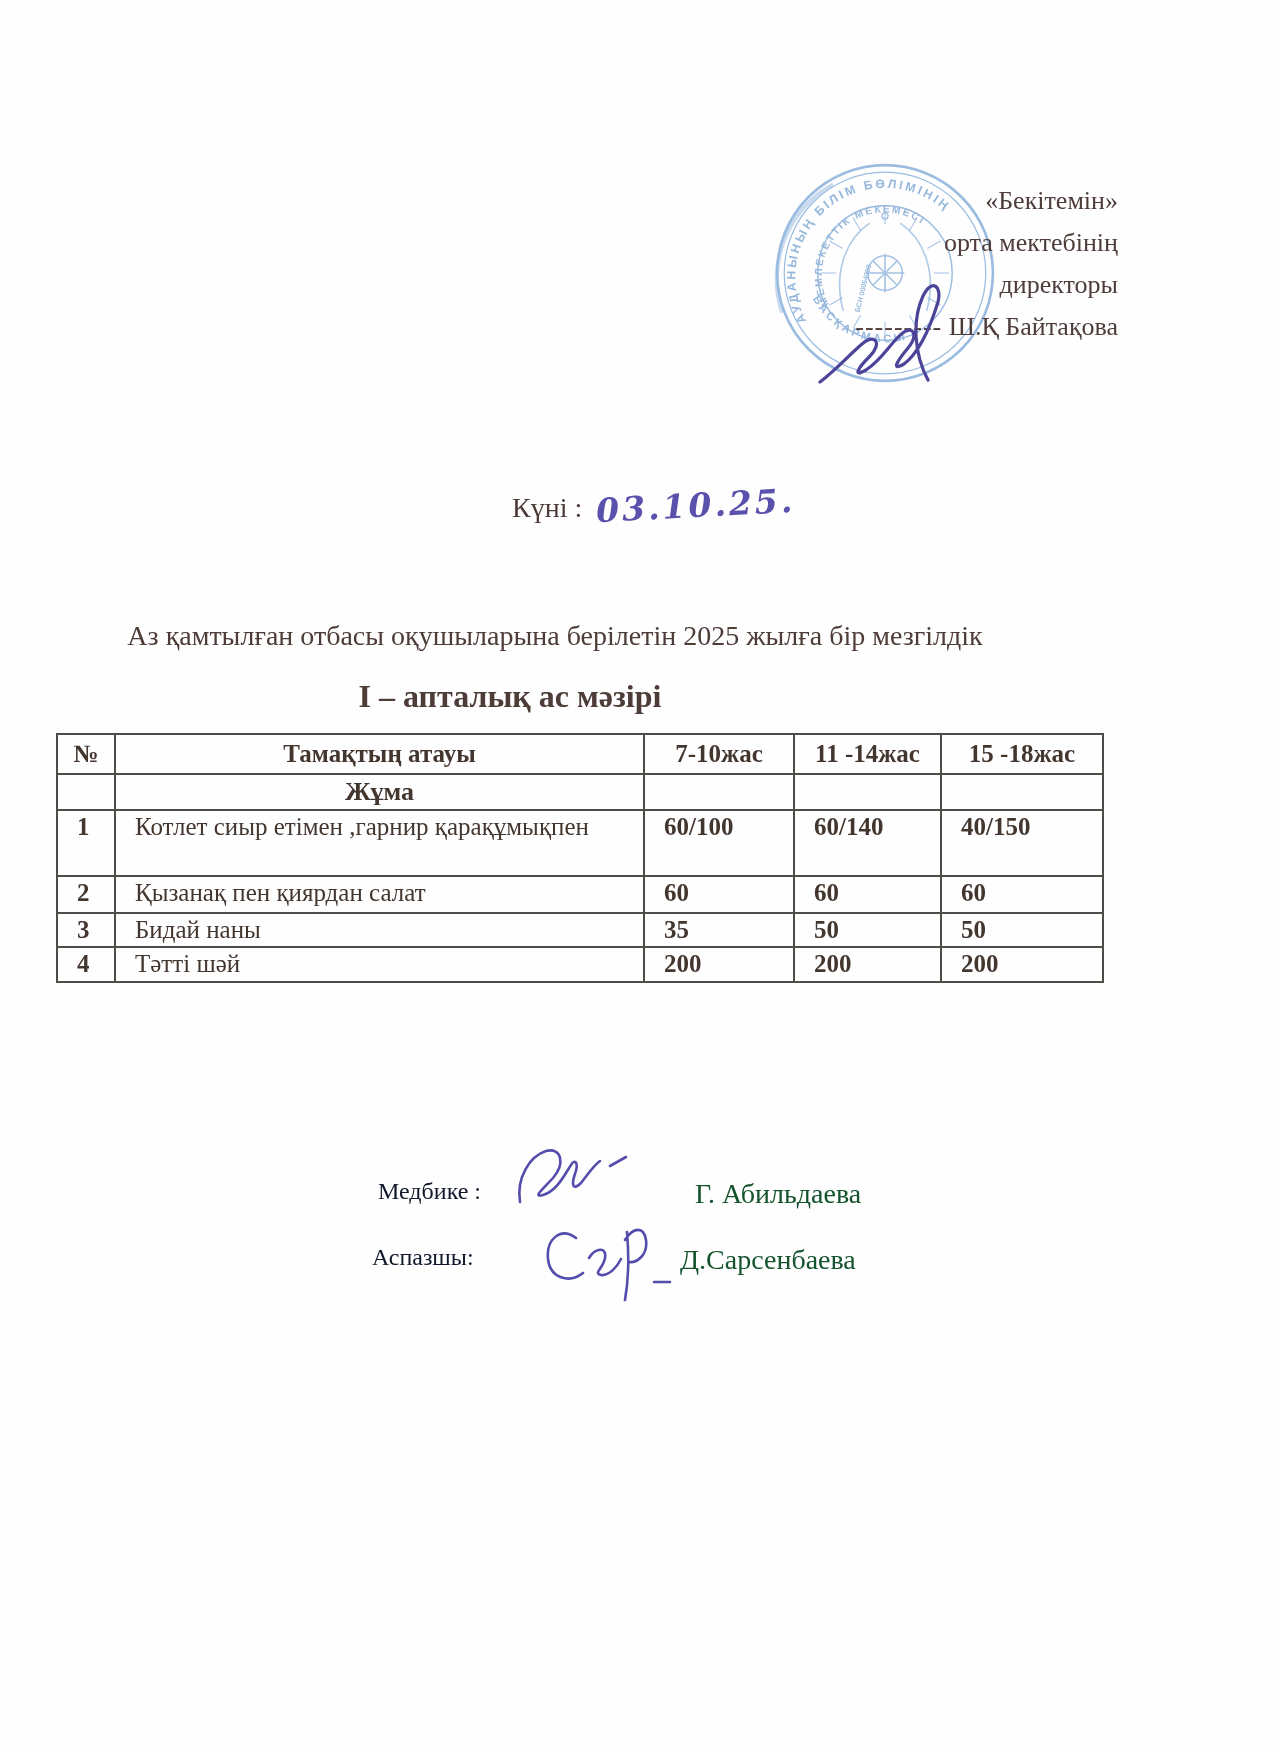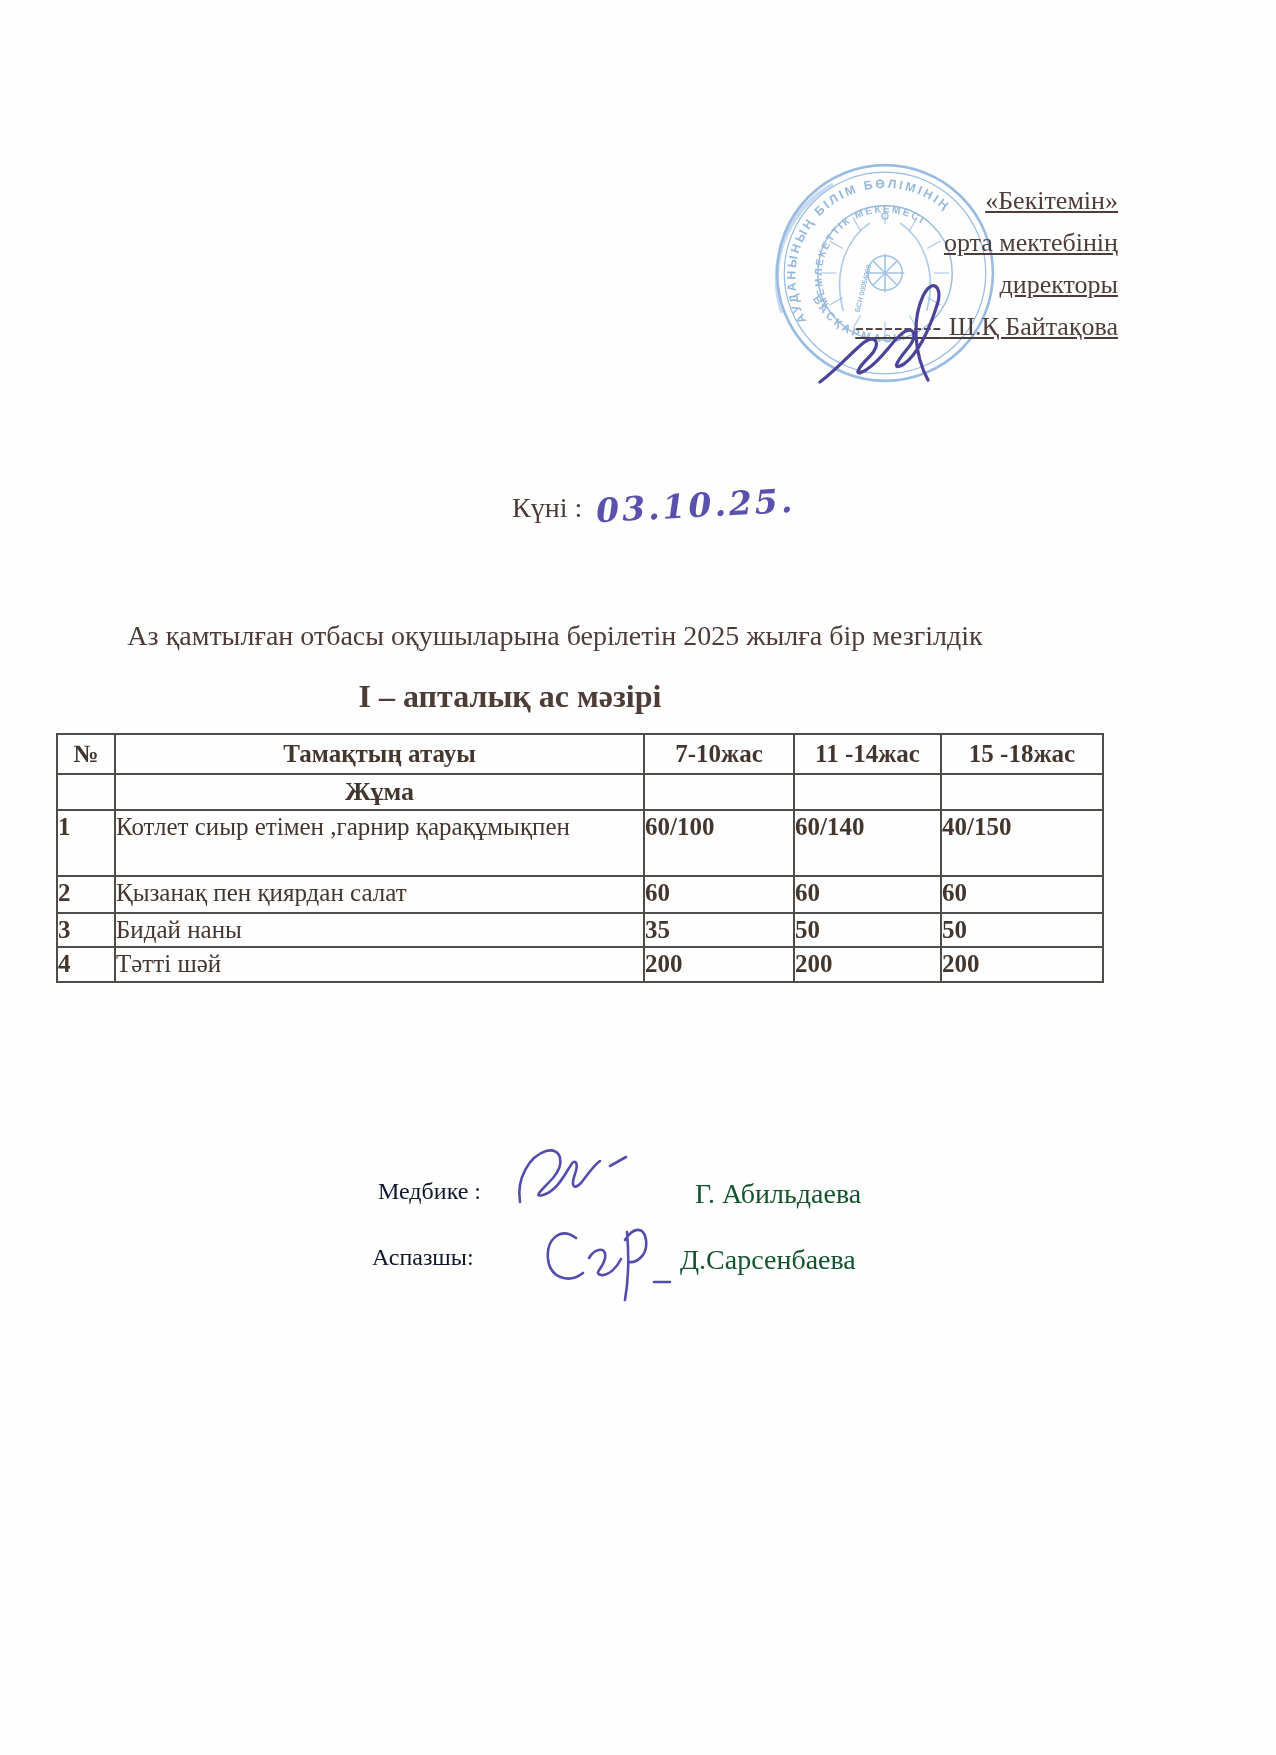--- a/index.html
+++ b/index.html
@@ -15,21 +15,20 @@
     position:absolute; left:772px; top:158px; width:226px; height:230px;
     mix-blend-mode:multiply; opacity:.85; filter:blur(.3px);
     z-index:1;
   }
 
   
   .approval {
     position:absolute; left:640px; top:180px; width:478px;
     text-align:right; font-size:26px; line-height:42px; color:#4d3c3a;
     z-index:2;
-    text-decoration:underline;
   }
   .approval .dashes { letter-spacing:1px; }
 
   .ink { position:absolute; z-index:3; }
 
   
   .date-line { position:absolute; left:512px; top:486px; z-index:2; white-space:nowrap; }
   .date-label { font-size:28px; color:#4d3c3a; }
   .date-value {
     font-family:"DejaVu Serif", serif; font-style:italic; font-weight:bold;
@@ -47,21 +46,21 @@
     font-size:32px; font-weight:bold; color:#4d3c38; z-index:2;
   }
 
   
   table.menu {
     position:absolute; left:56px; top:733px; width:1046px;
     border-collapse:collapse; table-layout:fixed; z-index:2;
     font-size:25px; color:#43362f;
   }
   table.menu td, table.menu th {
-    border:2px solid #4f4b47; vertical-align:top; padding:2px 0;
+    border:2px solid #4f4b47; vertical-align:top; padding:2px 19px;
     overflow:hidden;
   }
   table.menu th { font-weight:bold; text-align:center; vertical-align:middle; padding:2px; }
   .col-num   { width:58px; }
   .col-name  { width:529px; }
   .col-a     { width:150px; }
   .col-b     { width:147px; }
   .col-c     { width:162px; }
   td.num  { font-weight:bold; text-align:left; padding-left:10px; }
   td.name { text-align:left; padding-left:16px; padding-right:150px; }

